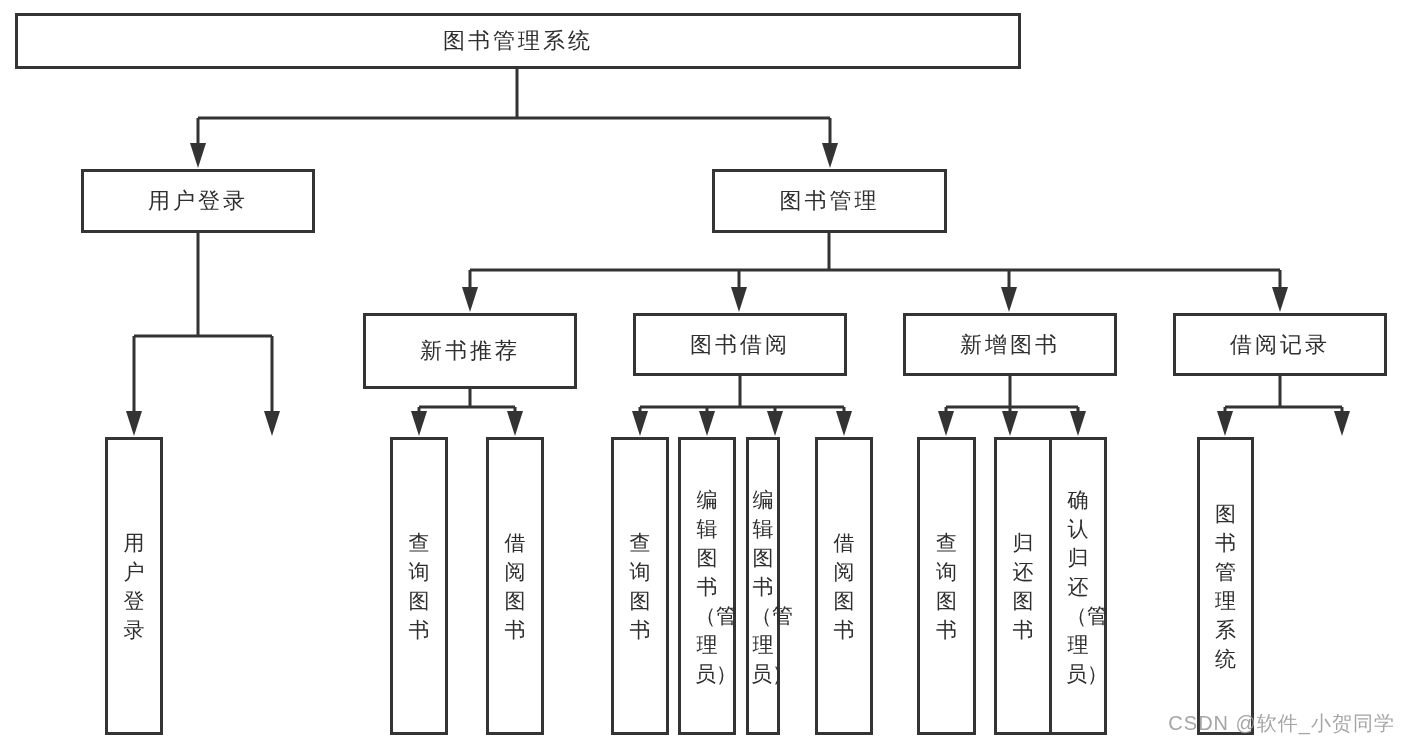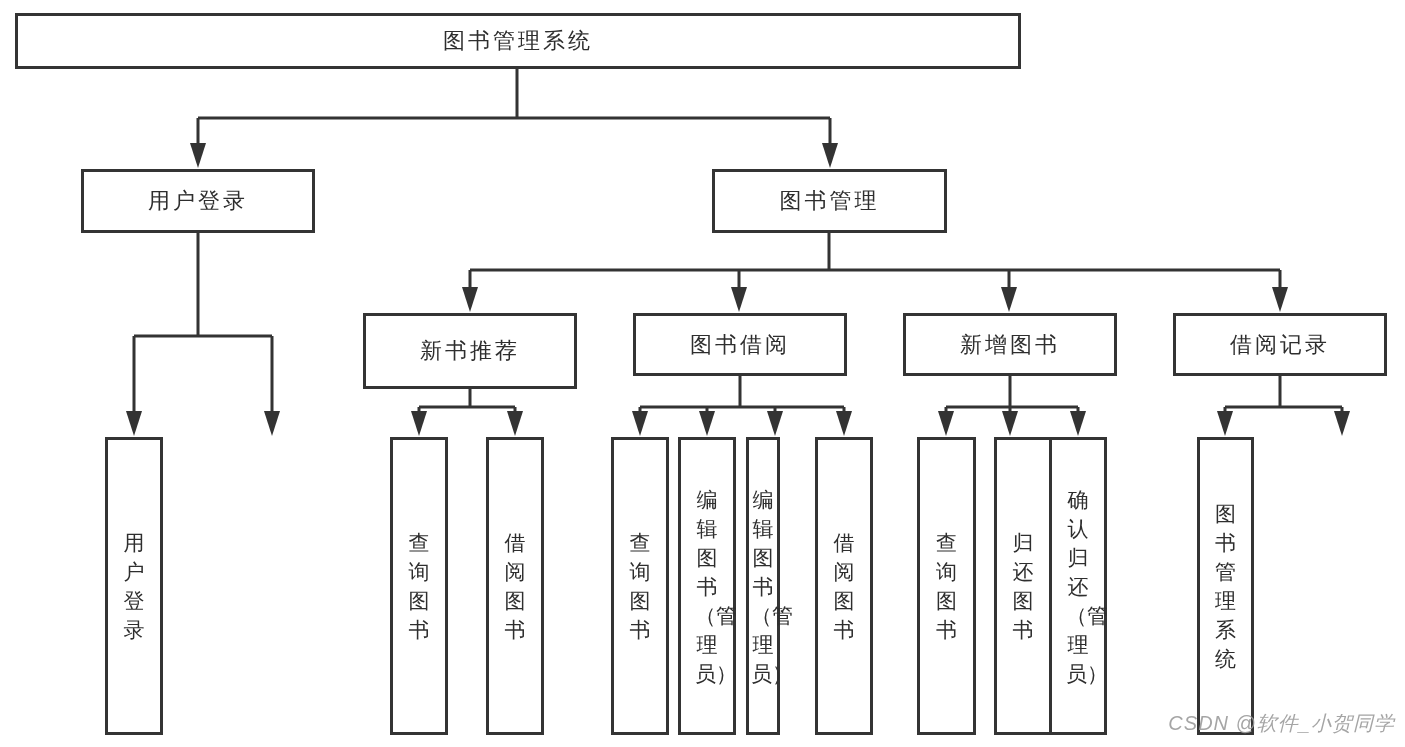--- a/index.html
+++ b/index.html
@@ -17,21 +17,20 @@
   .h-label{font-size:22px;letter-spacing:3px;white-space:nowrap;}
   .root-box{border-width:3px;}
   .leaf .v-label{
     width:24px;font-size:21px;line-height:29px;letter-spacing:0;
     word-break:break-all;text-align:center;
   }
   .watermark{
     position:absolute;right:10px;bottom:10px;z-index:3;
     font-size:20px;color:#9c9c9c;letter-spacing:1px;white-space:nowrap;
     opacity:0.9;
-    font-style:italic;
   }
 </style>
 </head>
 <body>
 
 <div class="canvas">
 
   <svg class="connectors" width="1405" height="747" viewBox="0 0 1405 747">
 
     <g>

